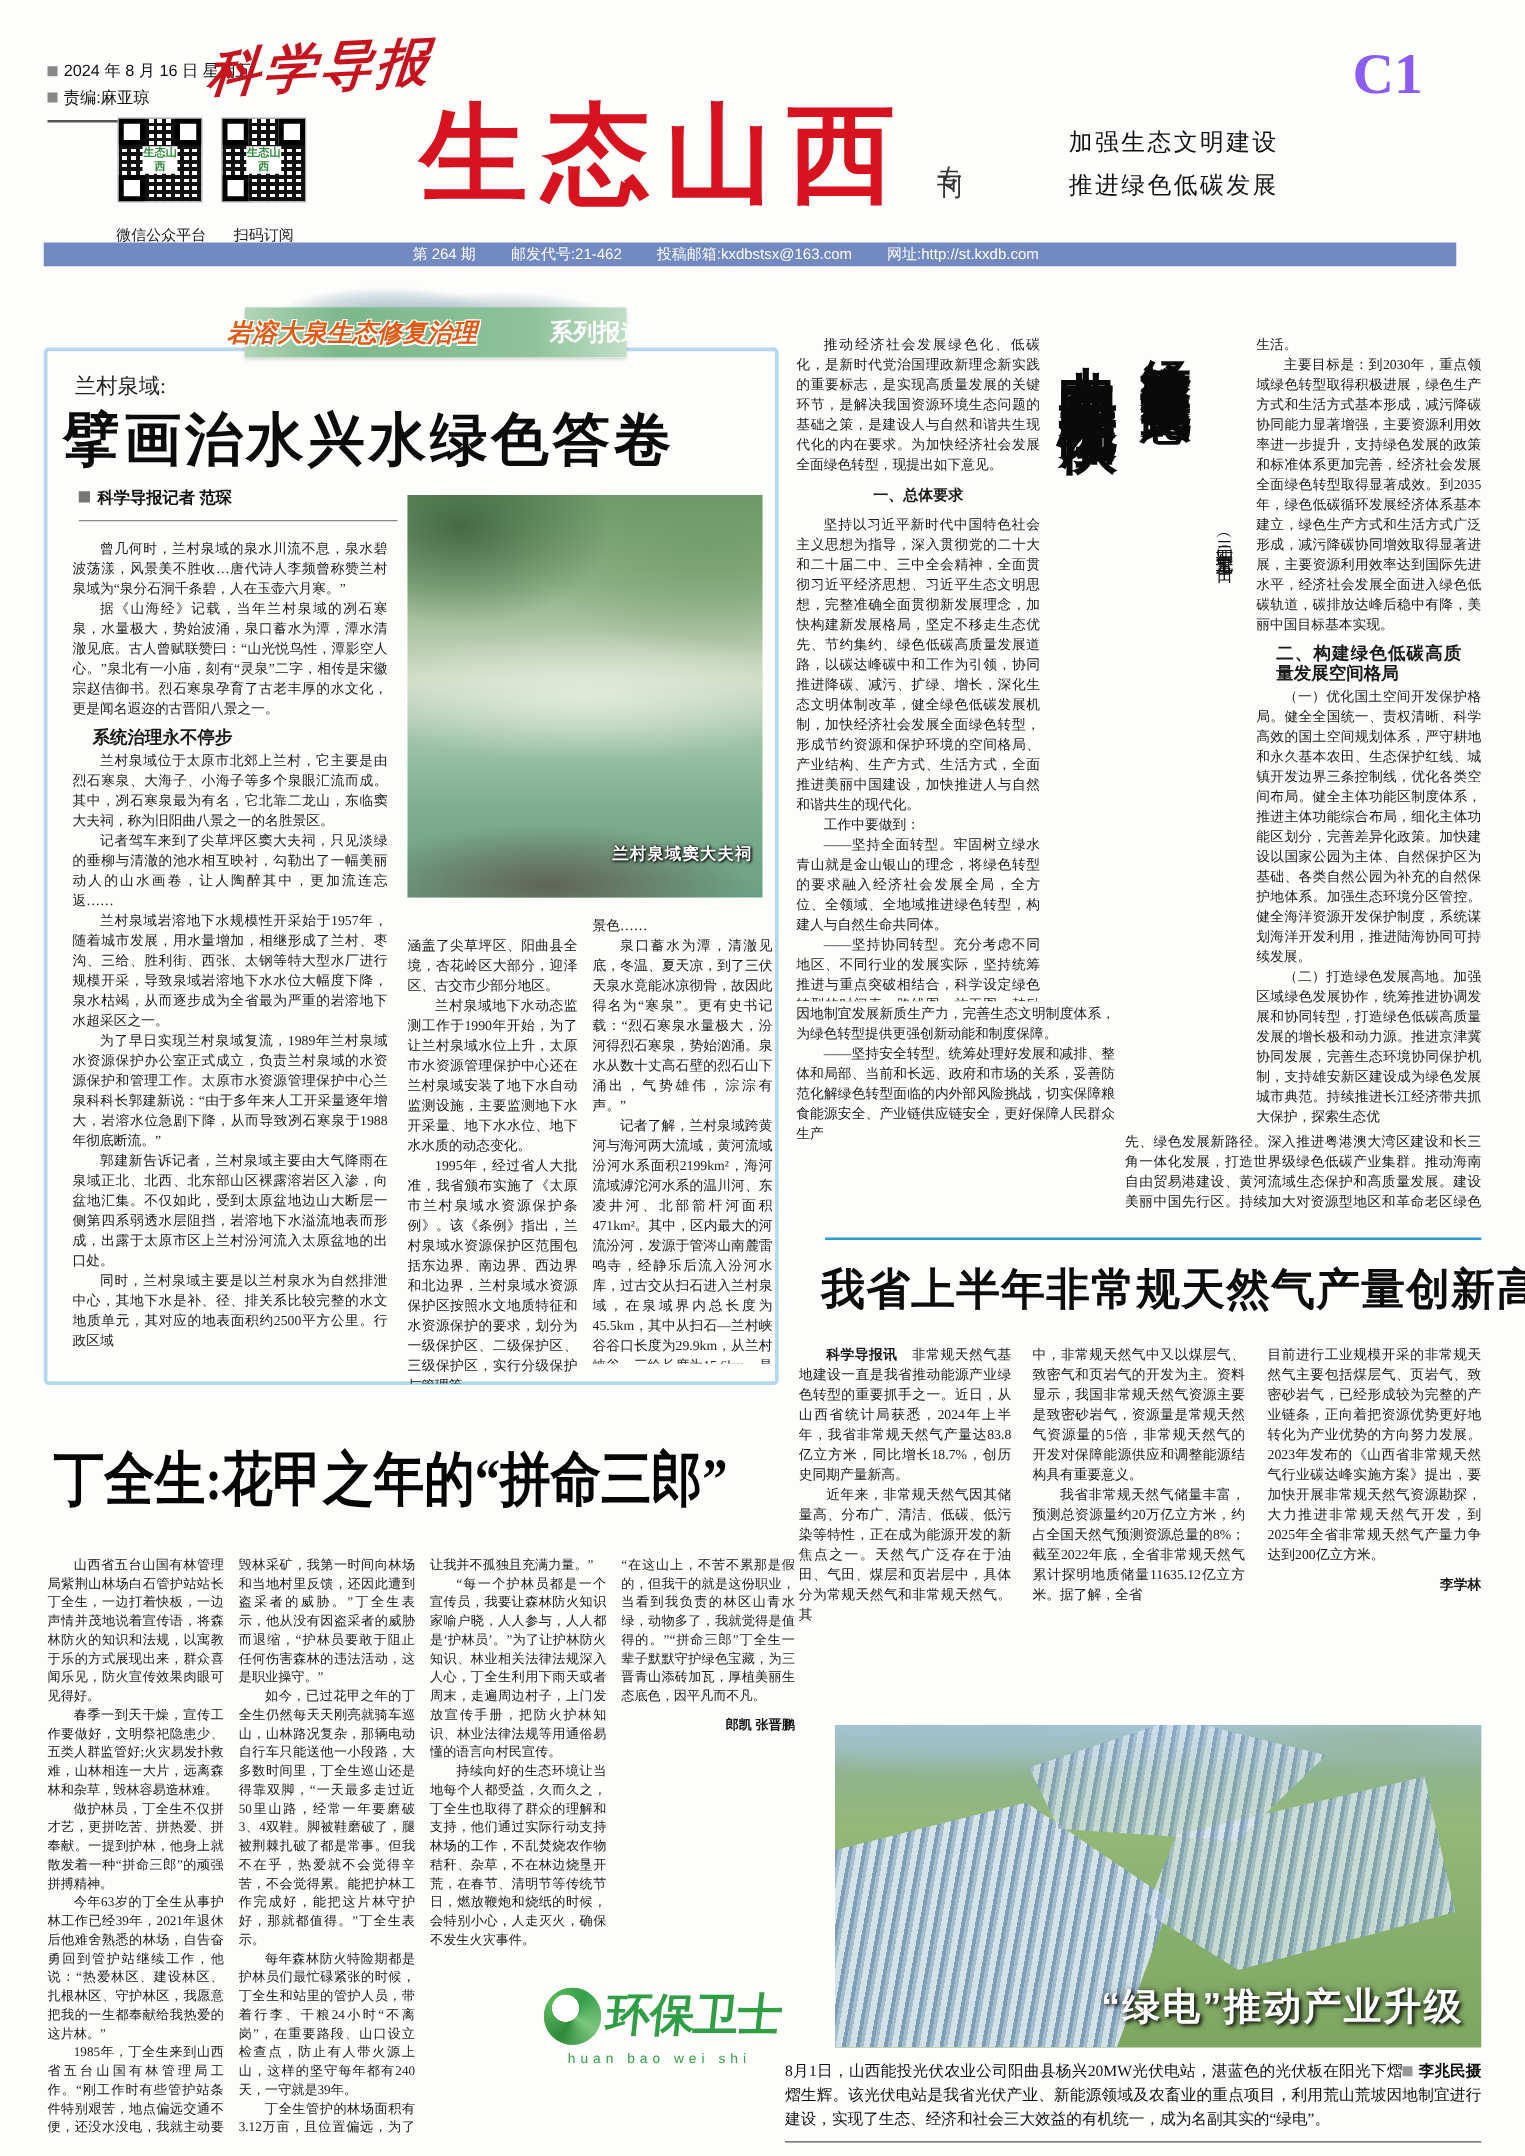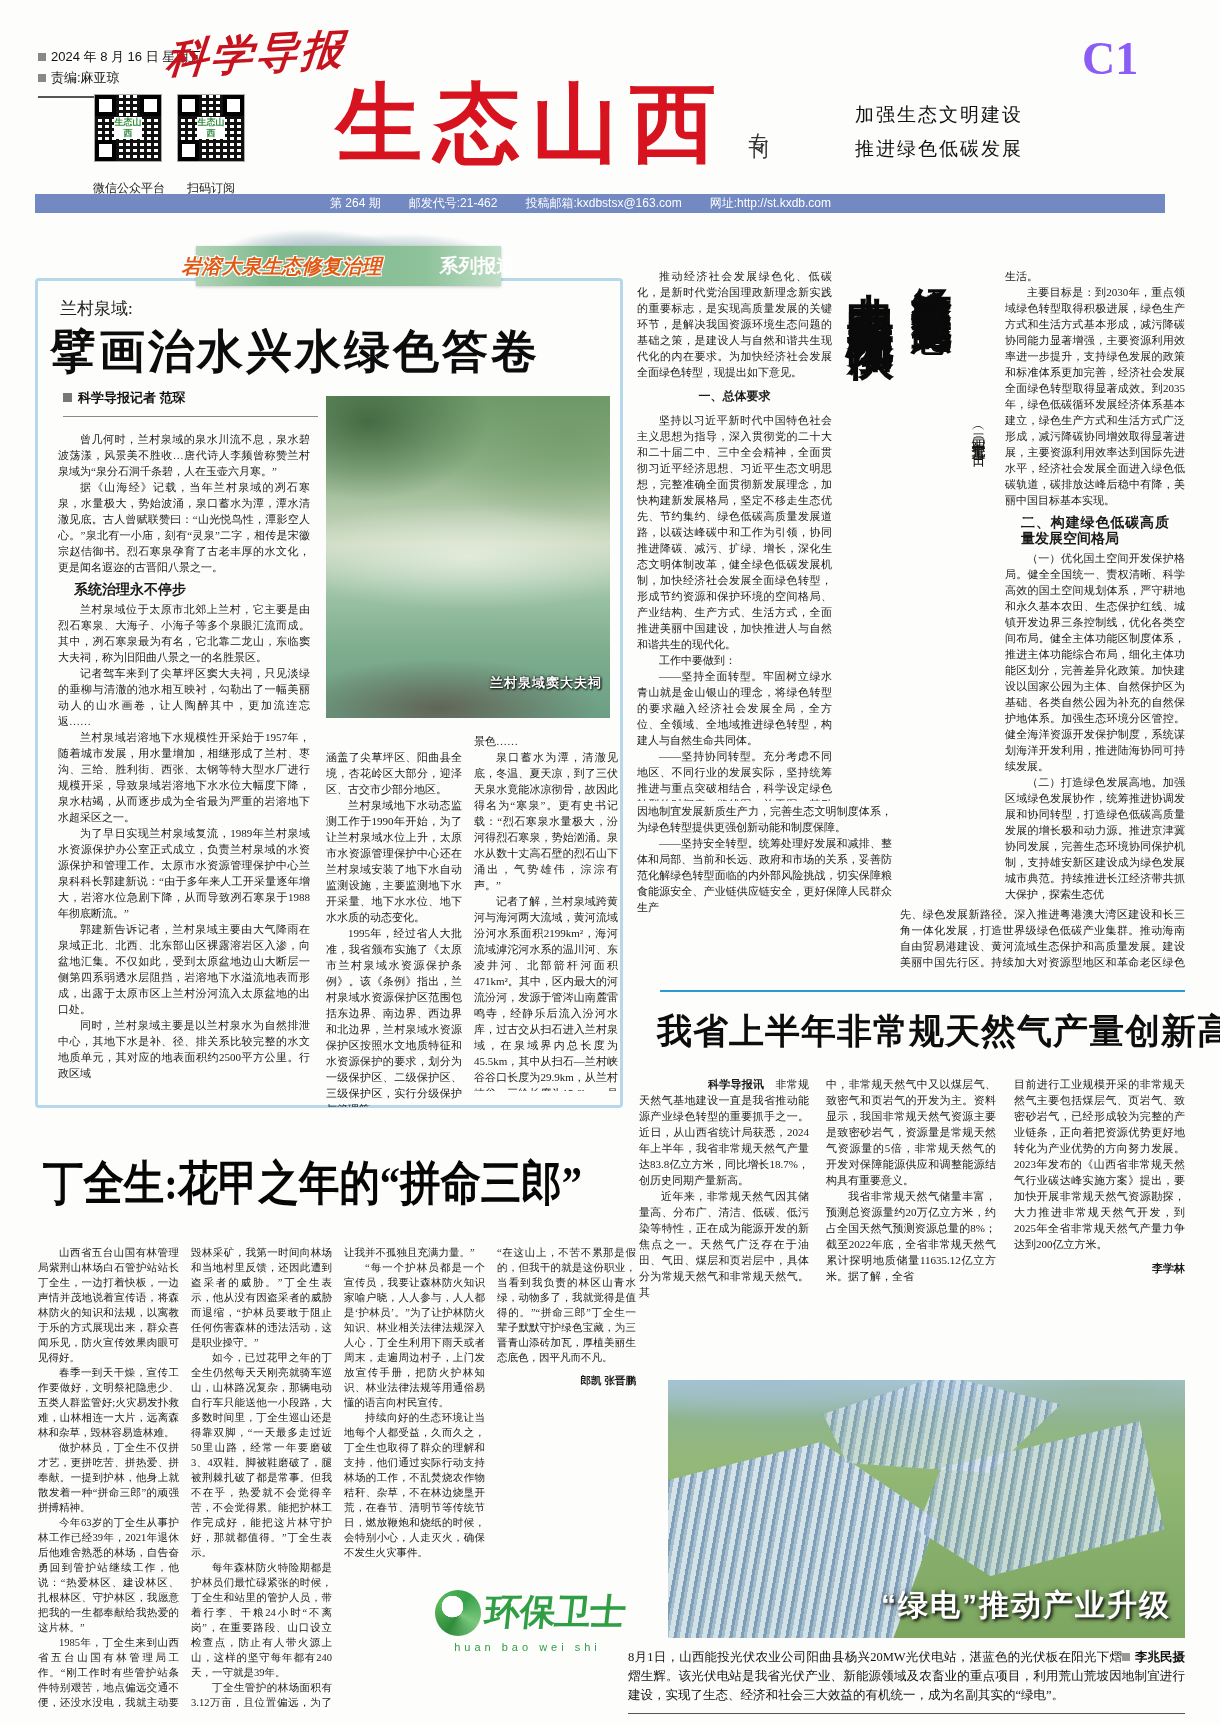--- a/index.html
+++ b/index.html
@@ -77,21 +77,21 @@
   .vh1{left:203px;top:2px;font-size:47px;height:515px;letter-spacing:4px;}
   .vh2{left:268px;top:2px;font-size:40px;height:652px;letter-spacing:2px;}
   .vdate{position:absolute;left:332px;top:168px;writing-mode:vertical-lr;font-size:14px;height:335px;
          letter-spacing:2px;color:#111;}
   .bluerule{position:absolute;left:660px;top:990px;width:525px;height:2px;background:#2d9bd3;}
 
   
   .gas{position:absolute;left:637px;top:1008px;width:548px;height:350px;}
   .gas-headline{position:absolute;left:20px;top:0;width:528px;font-family:"Liberation Sans","DejaVu Sans",sans-serif;
                 font-weight:bold;font-size:35px;letter-spacing:1px;color:#0d0d0d;white-space:nowrap;}
-  .leadtag{font-weight:bold;font-family:"Liberation Sans","DejaVu Sans",sans-serif;margin-left:47px;}
+  .leadtag{font-weight:bold;font-family:"Liberation Sans","DejaVu Sans",sans-serif;}
 
   
   .ding{position:absolute;left:35px;top:1150px;width:601px;height:565px;}
   .ding-headline{position:absolute;left:8px;top:2px;font-size:47px;font-weight:900;color:#060606;
                  white-space:nowrap;transform:scaleX(.86);transform-origin:left;}
   .eco-badge{position:absolute;left:400px;top:438px;width:185px;height:115px;}
   .eg-row{display:flex;align-items:center;gap:4px;}
   .eg-icon{width:46px;height:46px;border-radius:50%;flex:0 0 46px;
      background:radial-gradient(circle at 38% 36%, #fff 0 26%, transparent 27%),
                 conic-gradient(from 30deg,#35a04a,#7cc77f,#2e8b3a,#5cb85c,#35a04a);}

